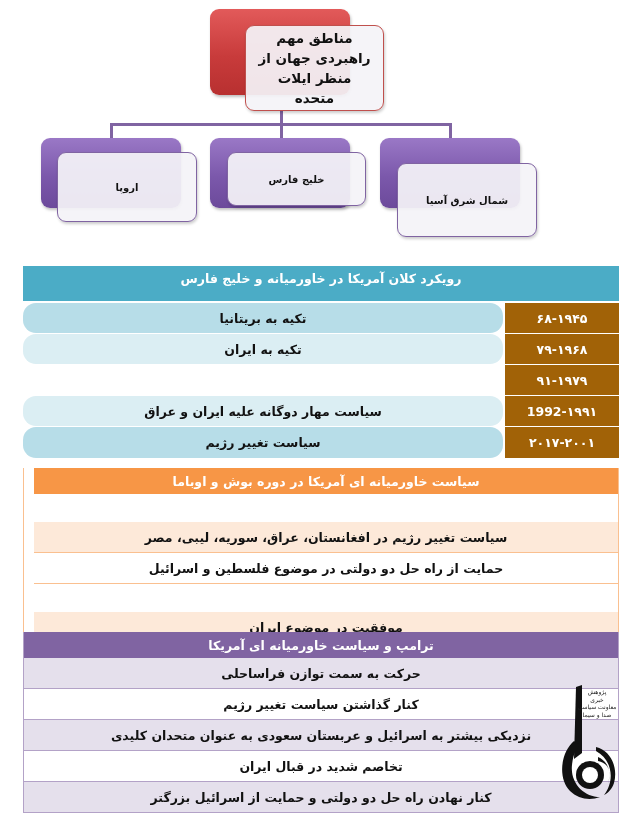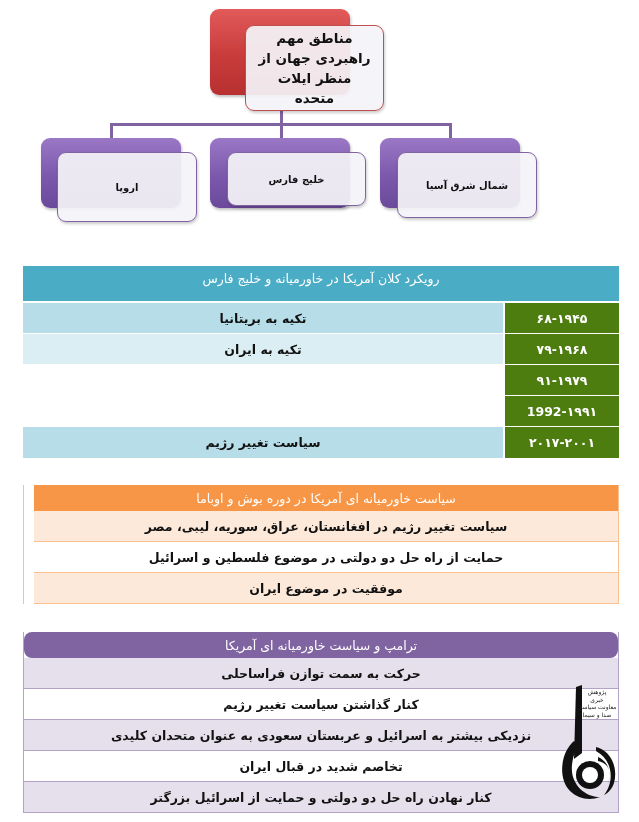--- a/index.html
+++ b/index.html
@@ -28,52 +28,52 @@
     background: linear-gradient(180deg, #9a78c6 0%, #7b58ab 55%, #6c4a9b 100%);
   }
   .front.red-border { border: 1.5px solid #c0504d; }
   .front.purple-border { border: 1.5px solid #8064a2; }
 
   .line { position: absolute; background: #8064a2; }
 
   
   .tbl { position: absolute; left: 23px; width: 596px; direction: rtl; }
   .tbl .hdr {
-    color: #ffffff; font-weight: normal; font-size: 12.5px;
+    color: #ffffff; font-weight: bold; font-size: 12.5px;
     display: flex; align-items: center; justify-content: center;
     text-align: right;
   }
   .tbl .row {
     display: flex; align-items: center; justify-content: center;
     font-weight: bold; font-size: 12.5px; text-align: center;
   }
 
   
   #t1 { top: 266px; }
   #t1 .hdr { height: 37px; background: #4bacc6; align-items: flex-start; padding-top: 5px; border-bottom: 2px solid #fff; }
   #t1 .row { height: 31px; border-bottom: 1.5px solid #fff; justify-content: flex-start; }
   #t1 .row .date {
-    width: 116px; height: 100%; background: #4d7c0f; color: #fff;
+    width: 116px; height: 100%; background: #a16207; color: #fff;
     display: flex; align-items: center; justify-content: center;
     border-left: 2px solid #fff; font-size: 12.5px;
   }
-  #t1 .row .txt { flex: 1; height: 100%; display: flex; align-items: center; justify-content: center; }
+  #t1 .row .txt { flex: 1; height: 100%; display: flex; align-items: center; justify-content: center; border-radius: 13px; }
   #t1 .row.odd .txt { background: #b7dde8; }
   #t1 .row.even .txt { background: #dbeef3; }
 
   
-  #t2 { top: 485px; border-left: 1.5px solid #fac090; border-right: 1.5px solid #fac090; padding-left: 10px; }
+  #t2 { top: 468px; border-left: 1.5px solid #fac090; border-right: 1.5px solid #fac090; padding-left: 10px; }
   #t2 .hdr { height: 26px; background: #f79646; }
   #t2 .row { height: 31px; border-bottom: 1.5px solid #fac090; }
-  #t2 .row.odd { background: #fde9d9; }
+  #t2 .row.odd { background: #fde9d9; margin-top: 28px; }
   #t2 .row.even { background: #ffffff; }
 
   
   #t3 { top: 632px; border-left: 1.5px solid #b3a2c7; border-right: 1.5px solid #b3a2c7; }
-  #t3 .hdr { height: 26px; background: #8064a2; border-radius: 8px; }
+  #t3 .hdr { height: 26px; background: #8064a2; }
   #t3 .row { height: 31px; border-bottom: 1.5px solid #b3a2c7; }
   #t3 .row.odd { background: #e5e0ec; }
   #t3 .row.even { background: #ffffff; }
 
   
   .logo { position: absolute; left: 556px; top: 683px; width: 64px; height: 118px; }
   .logo-text {
     position: absolute; left: 576px; top: 688px; width: 42px;
     font-size: 6px; line-height: 1.25; text-align: center; direction: rtl;
     font-family: "DejaVu Serif", serif; color: #222;
@@ -98,38 +98,39 @@
   <div class="front purple-border" style="left:57px; top:152px; width:140px; height:70px;">اروپا</div>
 </div>
 
 <div class="node" style="left:0; top:0;">
   <div class="back purple" style="left:210px; top:138px; width:140px; height:70px;"></div>
   <div class="front purple-border" style="left:227px; top:152px; width:139px; height:54px;">خلیج فارس</div>
 </div>
 
 <div class="node" style="left:0; top:0;">
   <div class="back purple" style="left:380px; top:138px; width:140px; height:70px;"></div>
-  <div class="front purple-border" style="left:397px; top:152px; width:140px; height:66px;">شمال شرق آسیا</div>
+  <div class="front purple-border" style="left:397px; top:163px; width:140px; height:74px;">شمال شرق آسیا</div>
 </div>
 
 <div class="tbl" id="t1">
   <div class="hdr">رویکرد کلان آمریکا در خاورمیانه و خلیج فارس</div>
   <div class="row odd">
     <div class="date">۶۸-۱۹۴۵</div>
     <div class="txt">تکیه به بریتانیا</div>
   </div>
   <div class="row even">
     <div class="date">۷۹-۱۹۶۸</div>
     <div class="txt">تکیه به ایران</div>
   </div>
   <div class="row odd">
     <div class="date">۹۱-۱۹۷۹</div>
   </div>
   <div class="row even">
     <div class="date">1992-۱۹۹۱</div>
+    <div class="txt">سیاست مهار دوگانه علیه ایران و عراق</div>
   </div>
   <div class="row odd" style="border-bottom:none;">
     <div class="date">۲۰۱۷-۲۰۰۱</div>
     <div class="txt">سیاست تغییر رژیم</div>
   </div>
 </div>
 
 <div class="tbl" id="t2">
   <div class="hdr">سیاست خاورمیانه ای آمریکا در دوره بوش و اوباما</div>
   <div class="row odd">سیاست تغییر رژیم در افغانستان، عراق، سوریه، لیبی، مصر</div>

